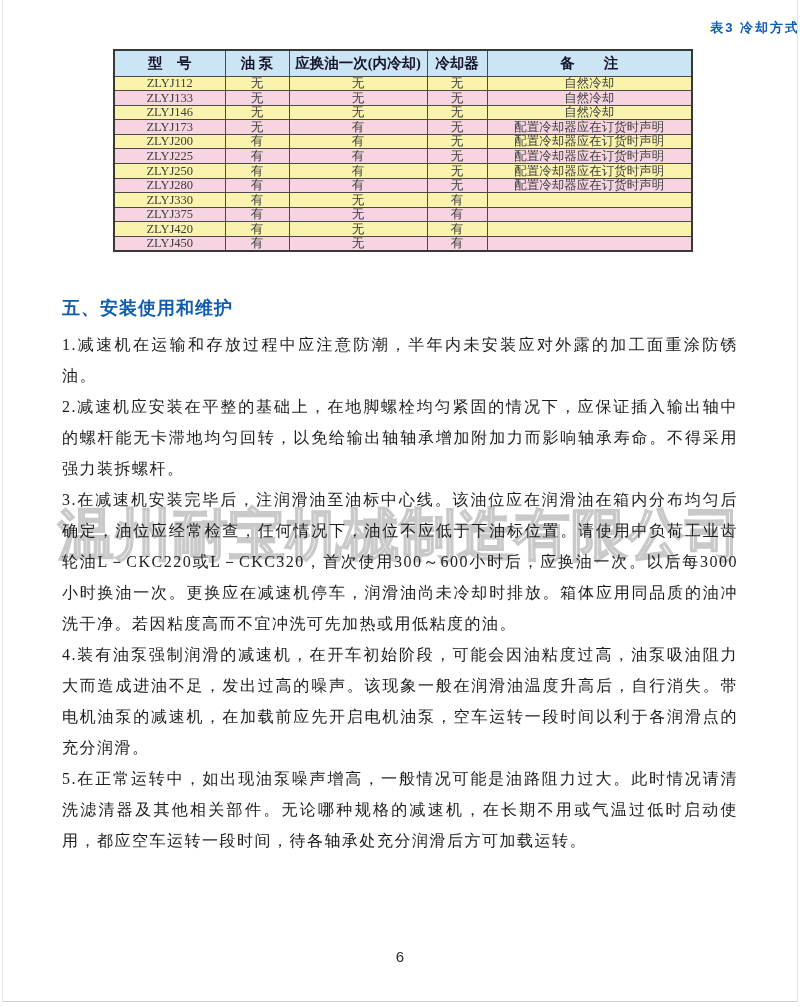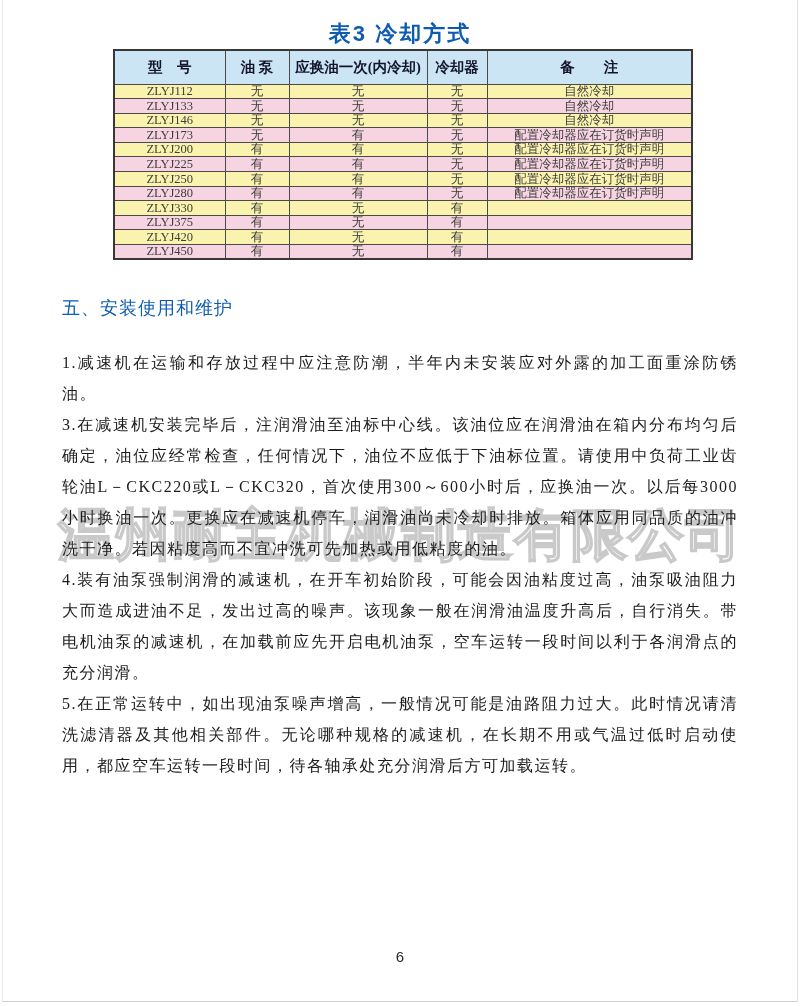--- a/index.html
+++ b/index.html
@@ -42,24 +42,24 @@
     letter-spacing: 1px;
     color: transparent;
     -webkit-text-stroke: 1.5px var(--watermark-gray);
     z-index: 0;
   }
   .table-title {
     position: absolute;
     top: 19px;
     left: 0;
     width: 100%;
-    text-align: center;
-    font-family: "Liberation Sans", "DejaVu Sans", sans-serif;
-    font-weight: bold;
-    font-size: 22px;
+    text-align: right;
+    font-family: "Liberation Sans", "DejaVu Sans", sans-serif;
+    font-weight: bold;
+    font-size: 13px;
     letter-spacing: 2px;
     color: var(--accent-blue);
     z-index: 1;
   }
   table.cooling {
     position: absolute;
     left: 113px;
     top: 49px;
     width: 580px;
     border-collapse: collapse;
@@ -70,21 +70,21 @@
   table.cooling th, table.cooling td {
     border: 1px solid var(--table-border);
     text-align: center;
     vertical-align: middle;
     padding: 0;
     overflow: hidden;
     white-space: nowrap;
   }
   table.cooling th {
     background: var(--table-header-bg);
-    height: 34px;
+    height: 26px;
     font-size: 14.5px;
     font-weight: bold;
     color: #14142b;
   }
   table.cooling td {
     height: 14.6px;
     font-size: 12.5px;
     line-height: 1;
     color: #3e3e3e;
   }
@@ -96,23 +96,23 @@
   .col-cooler { width: 60px; }
   .col-note   { width: auto; }
   .section {
     position: absolute;
     left: 62px;
     top: 296px;
     width: 676px;
     z-index: 1;
   }
   .section h2 {
-    margin: 0 0 27px 0;
-    font-family: "Liberation Sans", "DejaVu Sans", sans-serif;
-    font-weight: normal;
+    margin: 0 0 9px 0;
+    font-family: "Liberation Sans", "DejaVu Sans", sans-serif;
+    font-weight: bold;
     font-size: 18px;
     color: var(--accent-blue);
     letter-spacing: 1px;
   }
   .section p {
     margin: 0;
     font-size: 16px;
     line-height: 31px;
     letter-spacing: 1.5px;
     text-align: justify;
@@ -241,20 +241,21 @@
       <td>无</td>
       <td>有</td>
       <td></td>
     </tr>
       </tbody>
   </table>
 
   <div class="section">
     <h2>五、安装使用和维护</h2>
     <p>1.减速机在运输和存放过程中应注意防潮，半年内未安装应对外露的加工面重涂防锈油。</p>
+    <p>2.减速机应安装在平整的基础上，在地脚螺栓均匀紧固的情况下，应保证插入输出轴中的螺杆能无卡滞地均匀回转，以免给输出轴轴承增加附加力而影响轴承寿命。不得采用强力装拆螺杆。</p>
     <p>3.在减速机安装完毕后，注润滑油至油标中心线。该油位应在润滑油在箱内分布均匀后确定，油位应经常检查，任何情况下，油位不应低于下油标位置。请使用中负荷工业齿轮油L－CKC220或L－CKC320，首次使用300～600小时后，应换油一次。以后每3000小时换油一次。更换应在减速机停车，润滑油尚未冷却时排放。箱体应用同品质的油冲洗干净。若因粘度高而不宜冲洗可先加热或用低粘度的油。</p>
     <p>4.装有油泵强制润滑的减速机，在开车初始阶段，可能会因油粘度过高，油泵吸油阻力大而造成进油不足，发出过高的噪声。该现象一般在润滑油温度升高后，自行消失。带电机油泵的减速机，在加载前应先开启电机油泵，空车运转一段时间以利于各润滑点的充分润滑。</p>
     <p>5.在正常运转中，如出现油泵噪声增高，一般情况可能是油路阻力过大。此时情况请清洗滤清器及其他相关部件。无论哪种规格的减速机，在长期不用或气温过低时启动使用，都应空车运转一段时间，待各轴承处充分润滑后方可加载运转。</p>
   </div>
 
   <div class="page-number">6</div>
 
   <div class="edge-frame"></div>
 </div>
 

